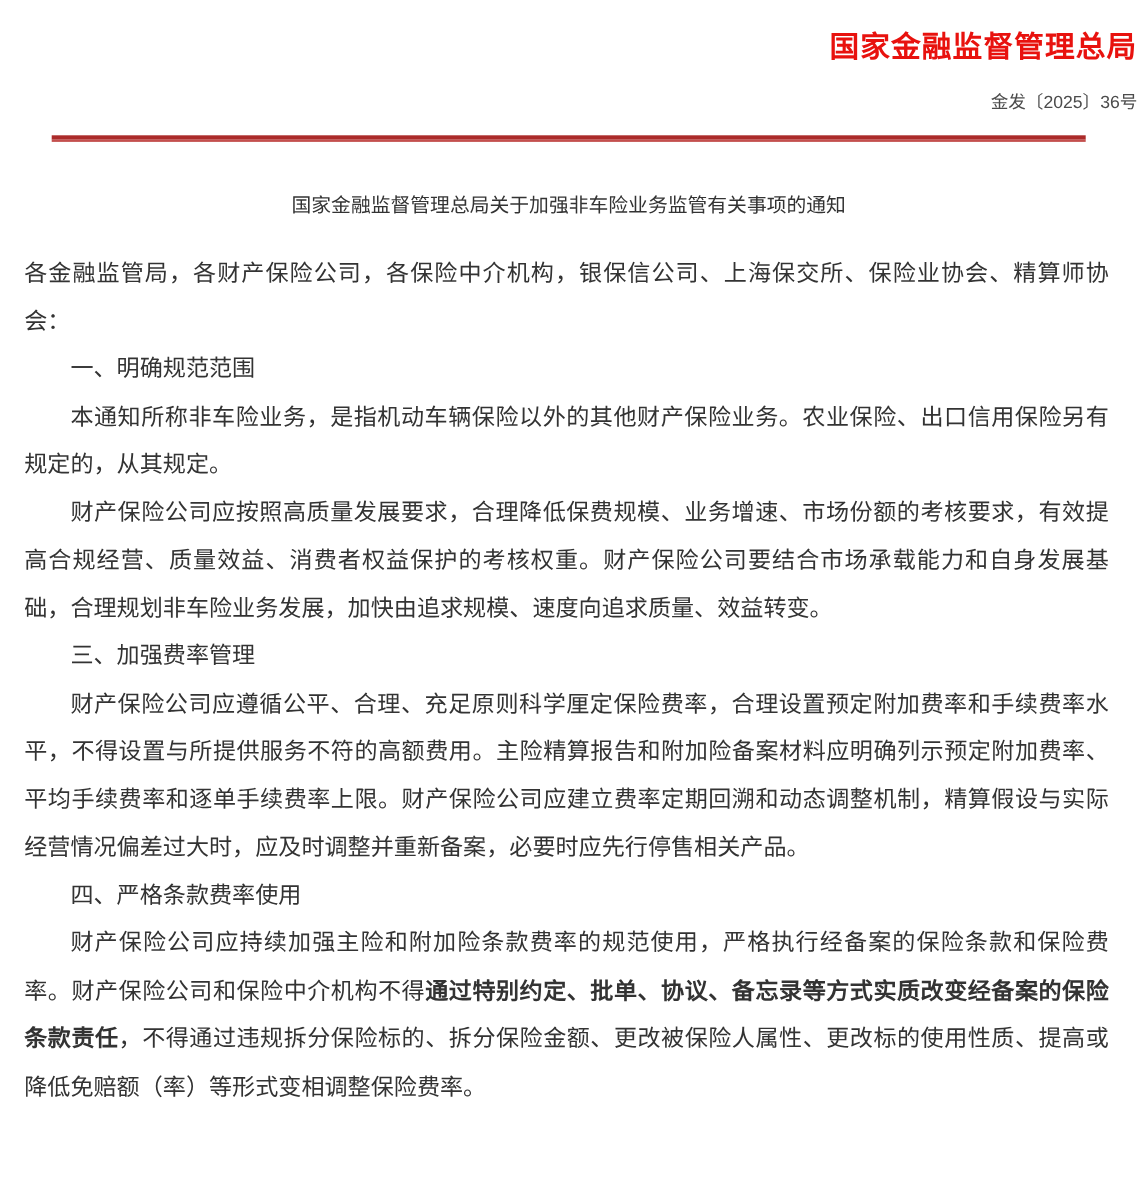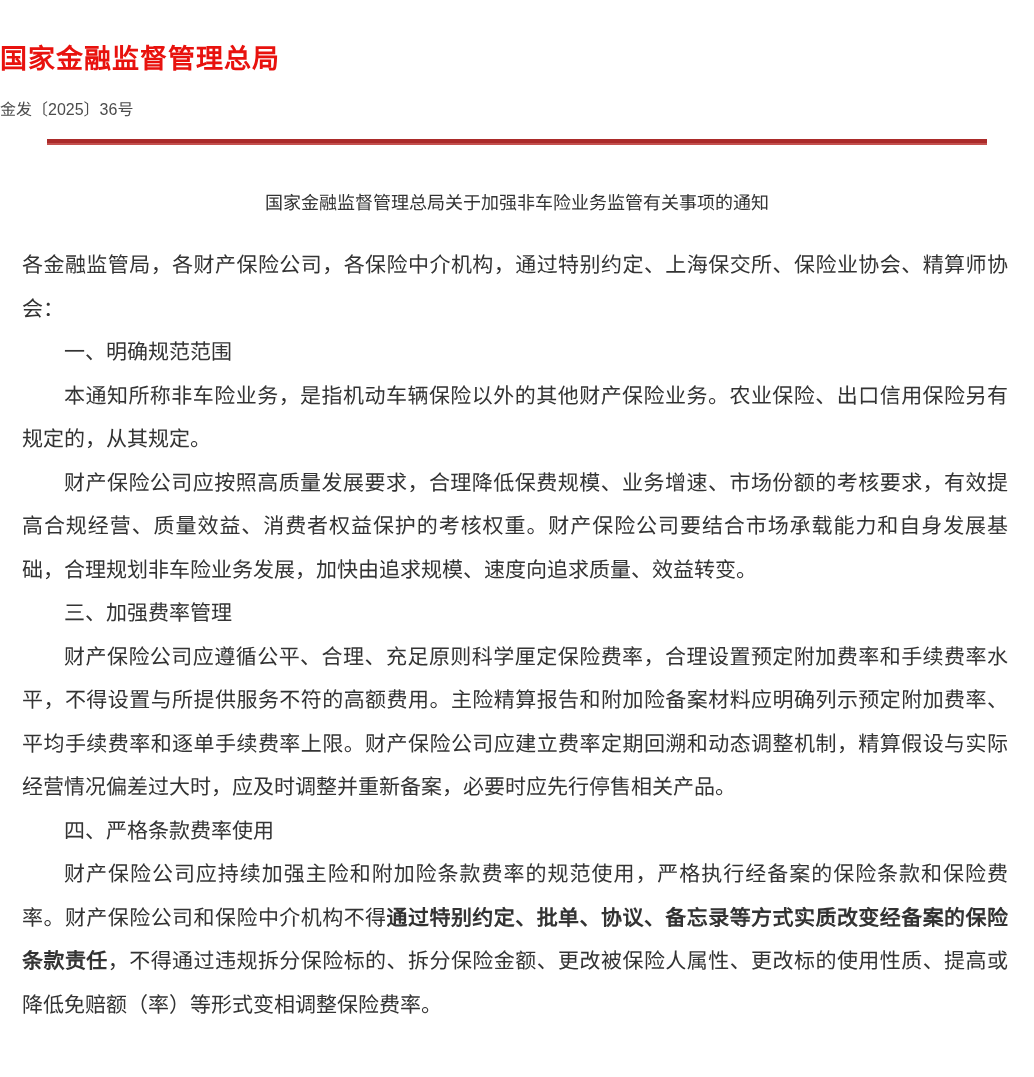--- a/index.html
+++ b/index.html
@@ -16,22 +16,21 @@
     font-family: "Liberation Sans", "DejaVu Sans", sans-serif;
   }
   .page {
     width: 1034px;
     min-height: 1077px;
     background: var(--page-bg);
     overflow: hidden;
   }
   .doc-header {
     padding-top: 27px;
-    text-align: left;
-    margin-top: 16px;
+    text-align: right;
   }
   .agency-title {
     color: var(--accent);
     font-size: 27px;
     font-weight: bold;
     line-height: 32px;
     letter-spacing: 1px;
   }
   .doc-number {
     margin-top: 26px;
@@ -72,21 +71,21 @@
   <div class="doc-header">
     <div class="agency-title">国家金融监督管理总局</div>
     <div class="doc-number">金发〔2025〕36号</div>
   </div>
 
   <div class="divider"></div>
 
   <h1 class="doc-title">国家金融监督管理总局关于加强非车险业务监管有关事项的通知</h1>
 
   <div class="doc-body">
-      <p class="para address">各金融监管局，各财产保险公司，各保险中介机构，通过特别约定、上海保交所、保险业协会、精算师协会：</p>
+      <p class="para address">各金融监管局，各财产保险公司，各保险中介机构，银保信公司、上海保交所、保险业协会、精算师协会：</p>
       <p class="para heading">一、明确规范范围</p>
       <p class="para body">本通知所称非车险业务，是指机动车辆保险以外的其他财产保险业务。农业保险、出口信用保险另有规定的，从其规定。</p>
       <p class="para body">财产保险公司应按照高质量发展要求，合理降低保费规模、业务增速、市场份额的考核要求，有效提高合规经营、质量效益、消费者权益保护的考核权重。财产保险公司要结合市场承载能力和自身发展基础，合理规划非车险业务发展，加快由追求规模、速度向追求质量、效益转变。</p>
       <p class="para heading">三、加强费率管理</p>
       <p class="para body">财产保险公司应遵循公平、合理、充足原则科学厘定保险费率，合理设置预定附加费率和手续费率水平，不得设置与所提供服务不符的高额费用。主险精算报告和附加险备案材料应明确列示预定附加费率、平均手续费率和逐单手续费率上限。财产保险公司应建立费率定期回溯和动态调整机制，精算假设与实际经营情况偏差过大时，应及时调整并重新备案，必要时应先行停售相关产品。</p>
       <p class="para heading">四、严格条款费率使用</p>
       <p class="para body"><span class="">财产保险公司应持续加强主险和附加险条款费率的规范使用，严格执行经备案的保险条款和保险费率。财产保险公司和保险中介机构不得</span><span class="bold">通过特别约定、批单、协议、备忘录等方式实质改变经备案的保险条款责任</span><span class="">，不得通过违规拆分保险标的、拆分保险金额、更改被保险人属性、更改标的使用性质、提高或降低免赔额（率）等形式变相调整保险费率。</span></p>
     </div>
 </div>
 

